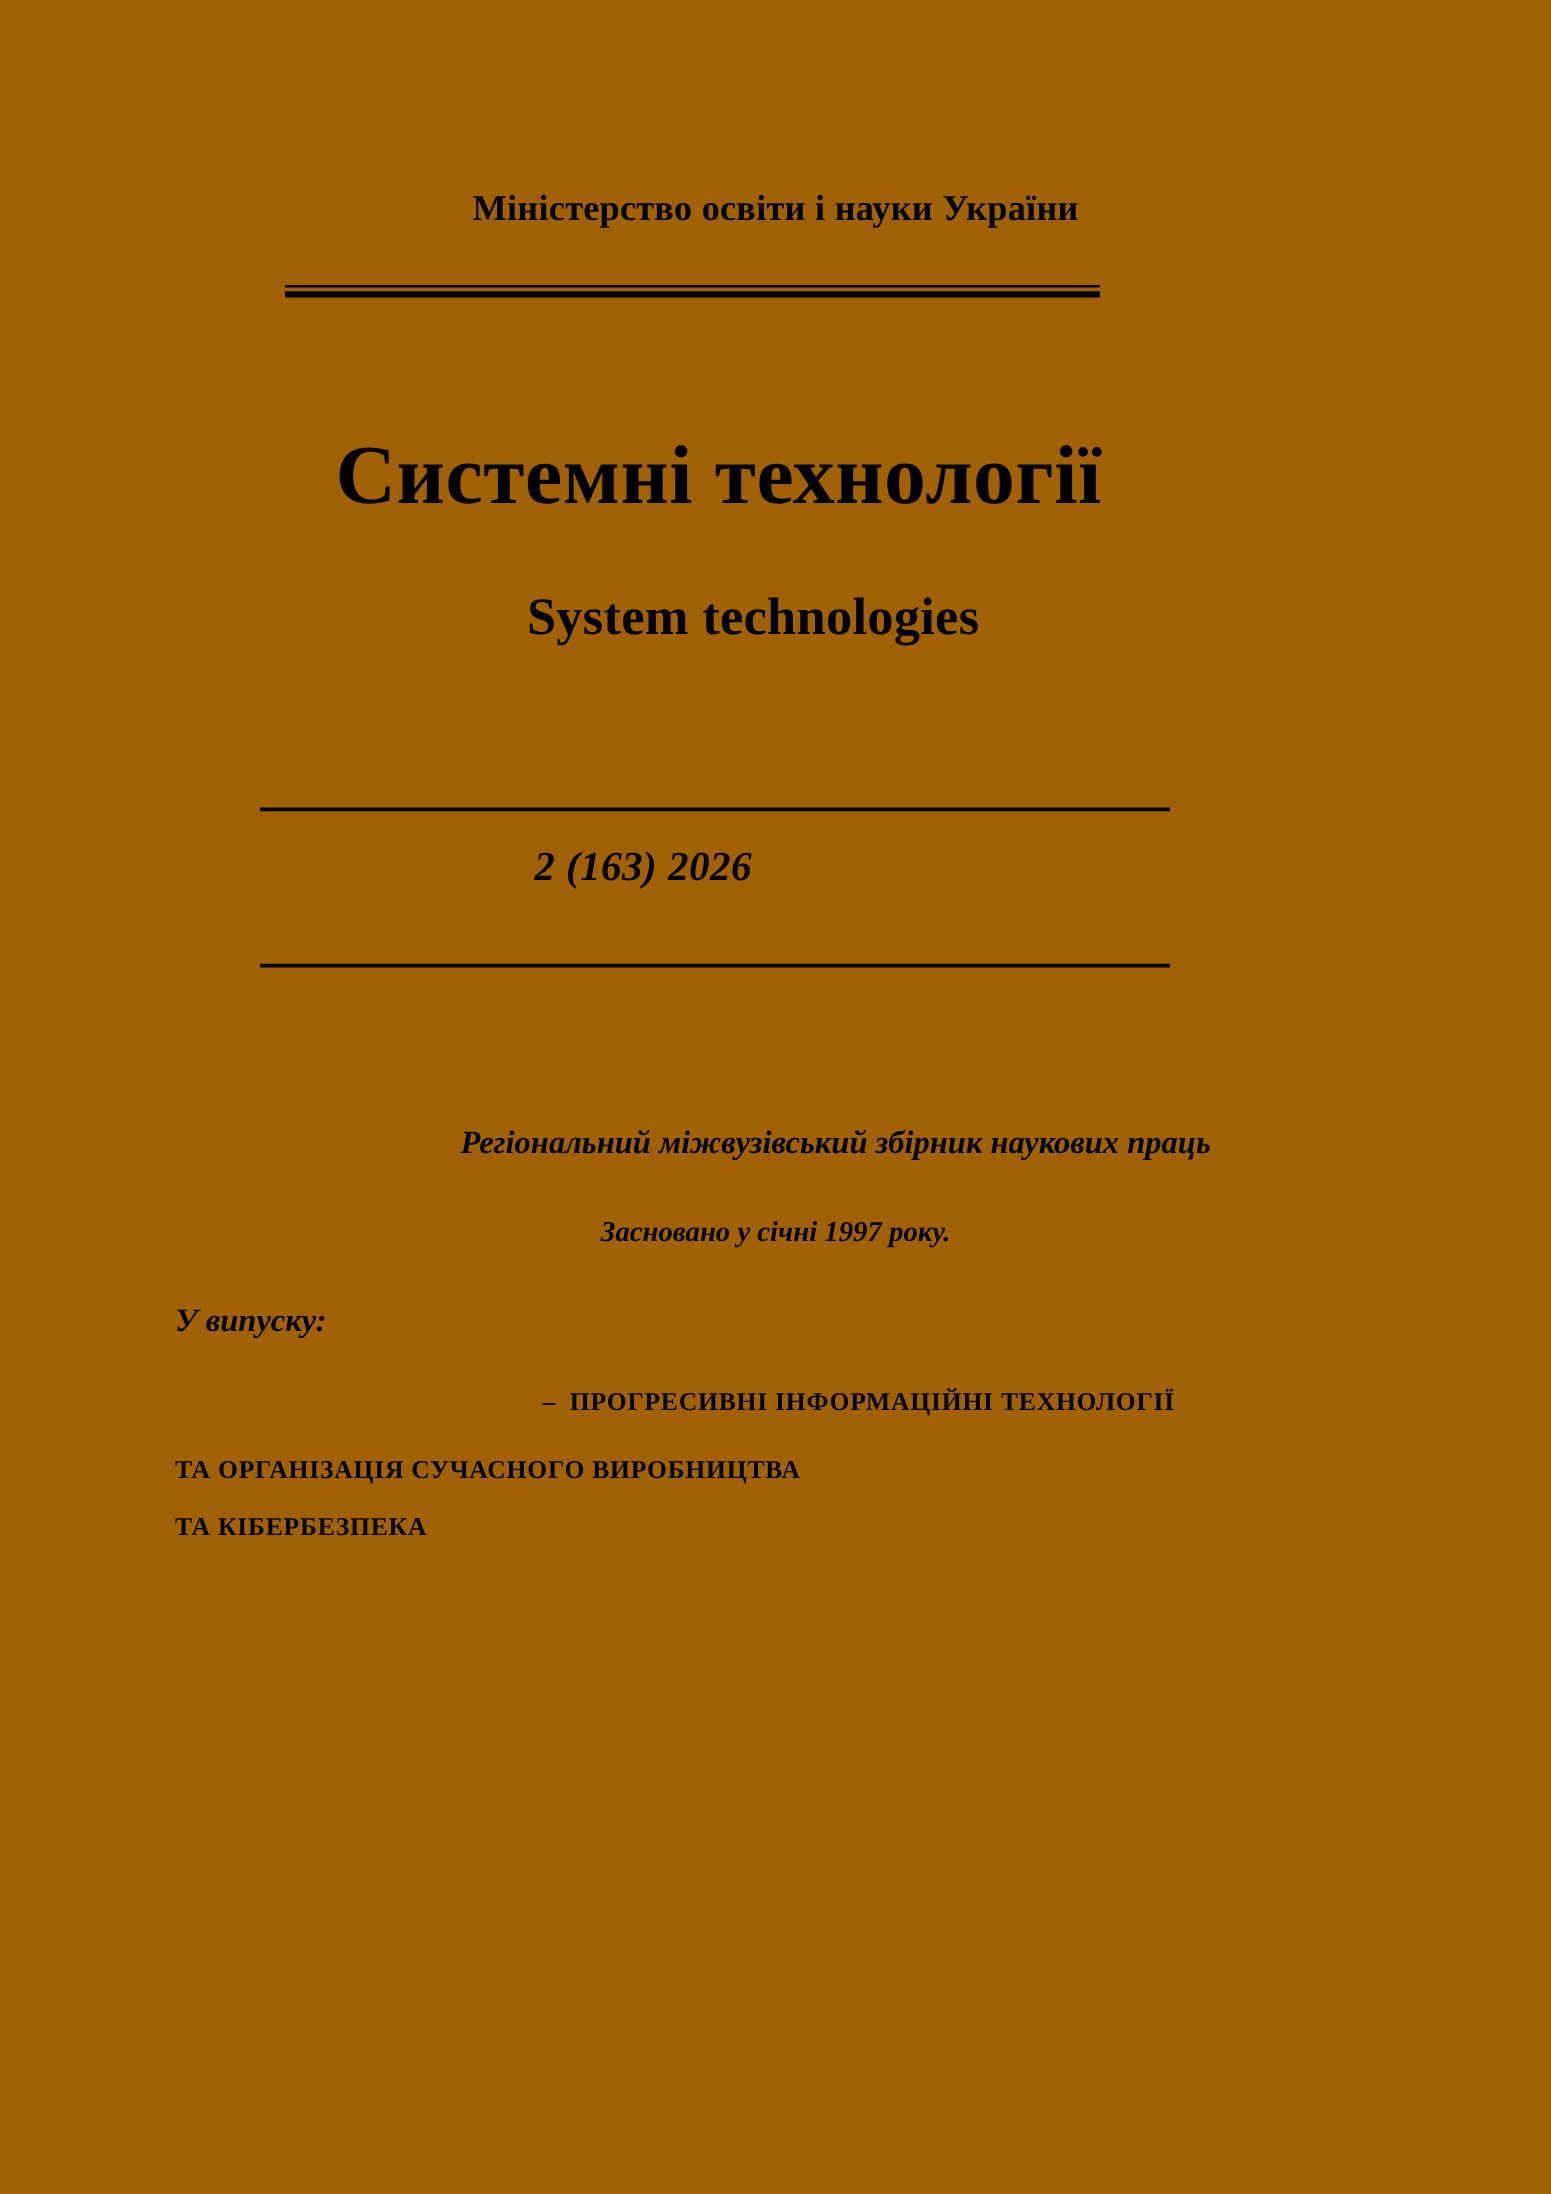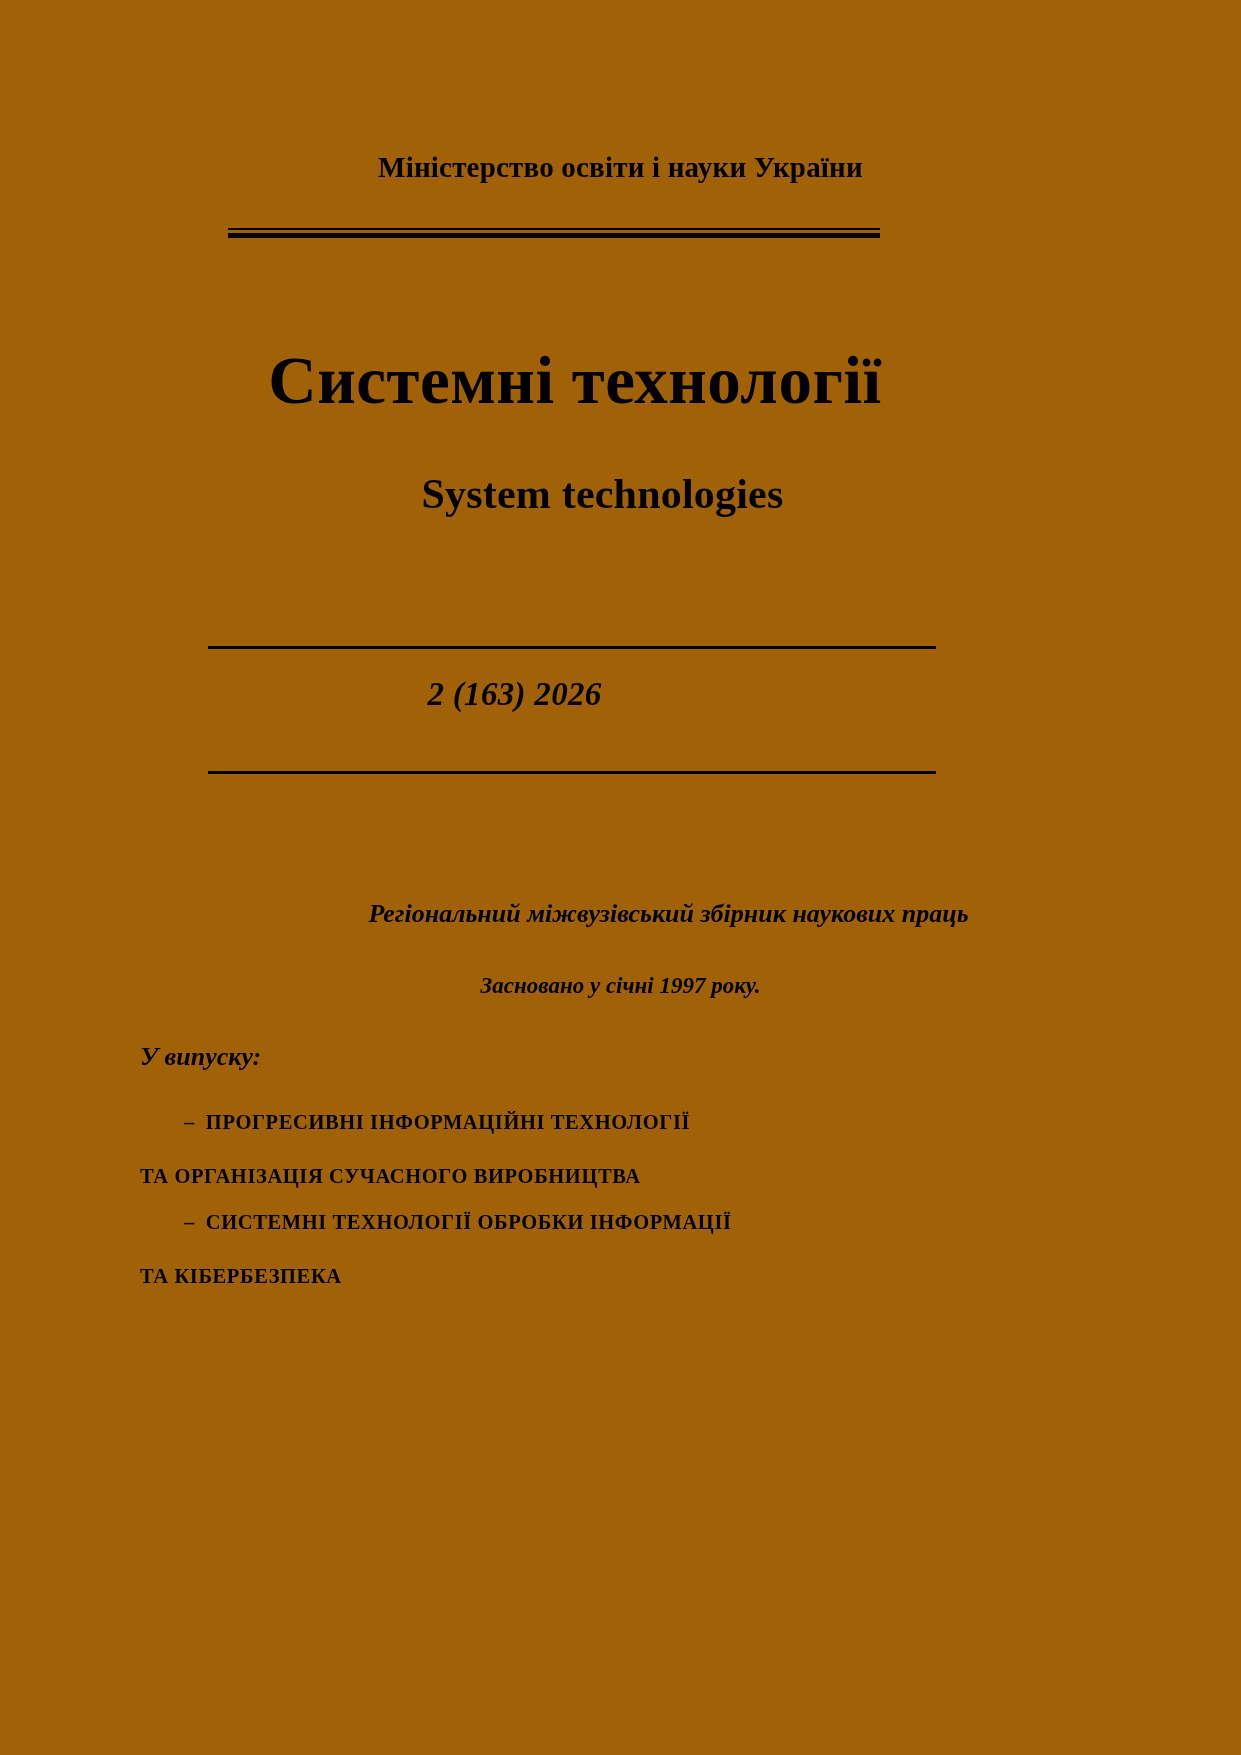--- a/index.html
+++ b/index.html
@@ -157,20 +157,21 @@
   .topic-line {
     font-weight: bold;
     font-size: 20.5px;
     letter-spacing: 0.6px;
     line-height: 1.2;
     white-space: nowrap;
   }
   .topic-line.first {
     text-indent: 22px;
     margin-bottom: 29px;
+    text-align: right;
   }
   .dash {
     display: inline-block;
     margin-right: 11px;
   }
 </style>
 </head>
 <body>
 
 <div class="page">
@@ -202,21 +203,18 @@
 
     <div class="topic">
       <div class="topic-line first">
         <span class="dash">–</span><span>ПРОГРЕСИВНІ ІНФОРМАЦІЙНІ ТЕХНОЛОГІЇ</span>
       </div>
       <div class="topic-line">ТА ОРГАНІЗАЦІЯ СУЧАСНОГО ВИРОБНИЦТВА</div>
     </div>
 
 
     <div class="topic">
-      <div class="topic-line first">
-        <span class="dash">–</span><span>СИСТЕМНІ ТЕХНОЛОГІЇ ОБРОБКИ ІНФОРМАЦІЇ</span>
-      </div>
       <div class="topic-line">ТА КІБЕРБЕЗПЕКА</div>
     </div>
 
   </div>
 
 </div>
 
 </body></html>

